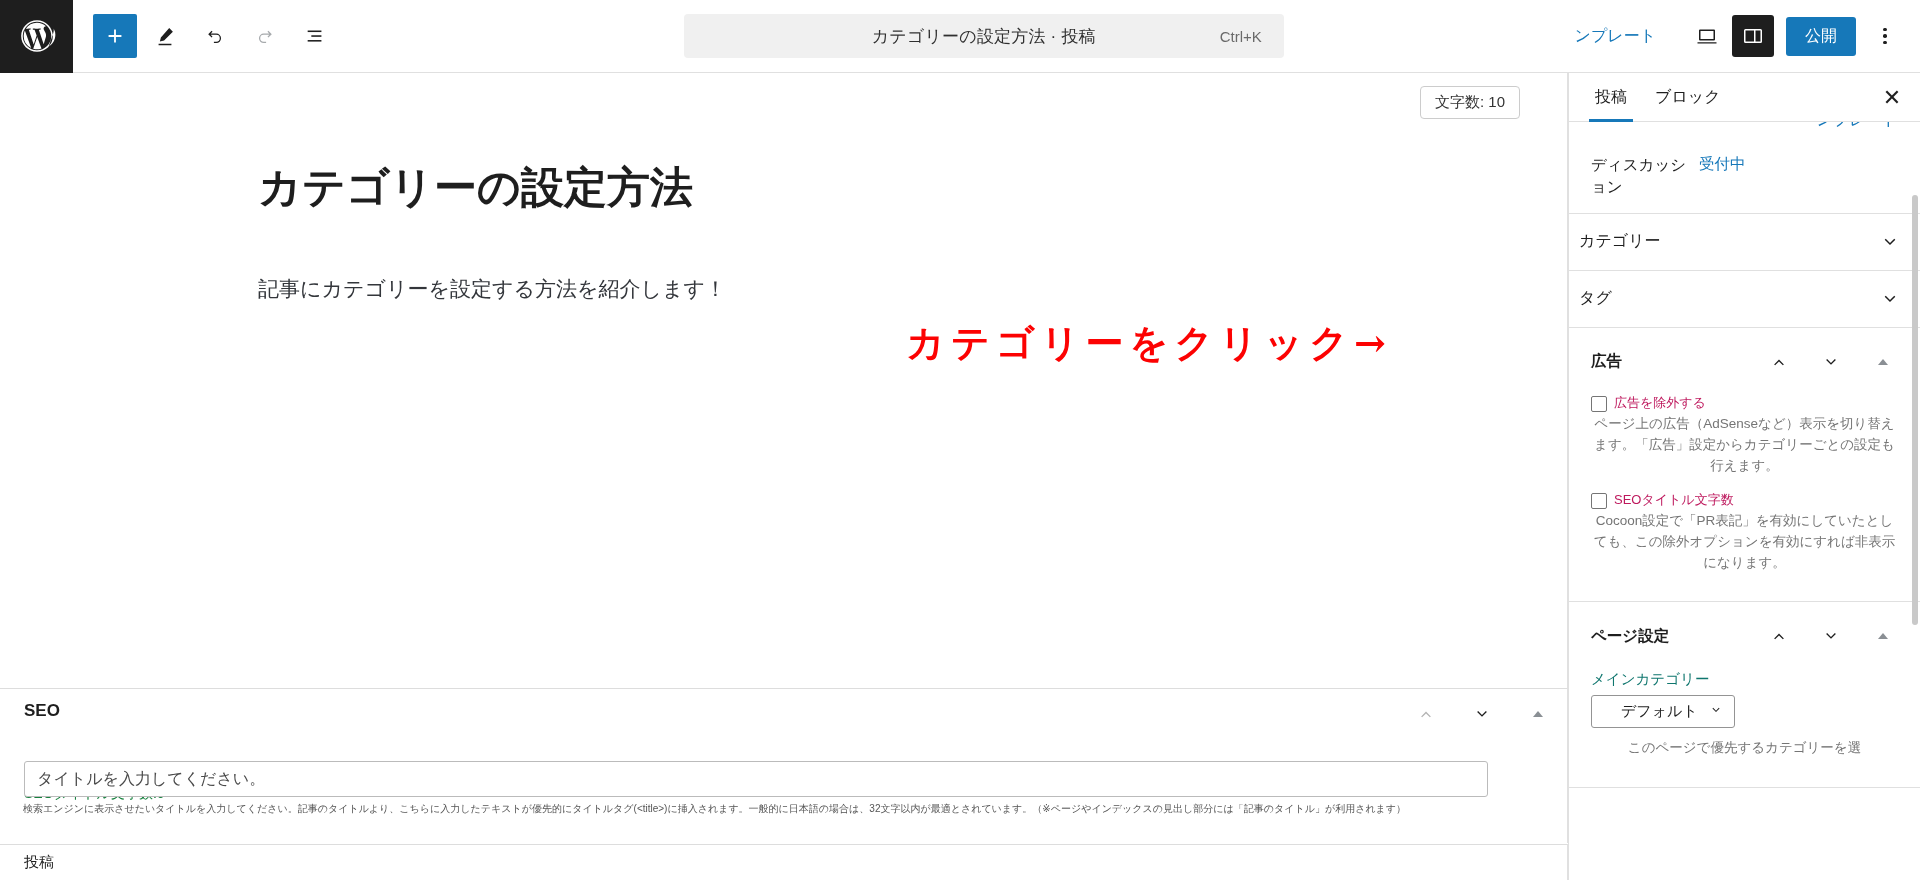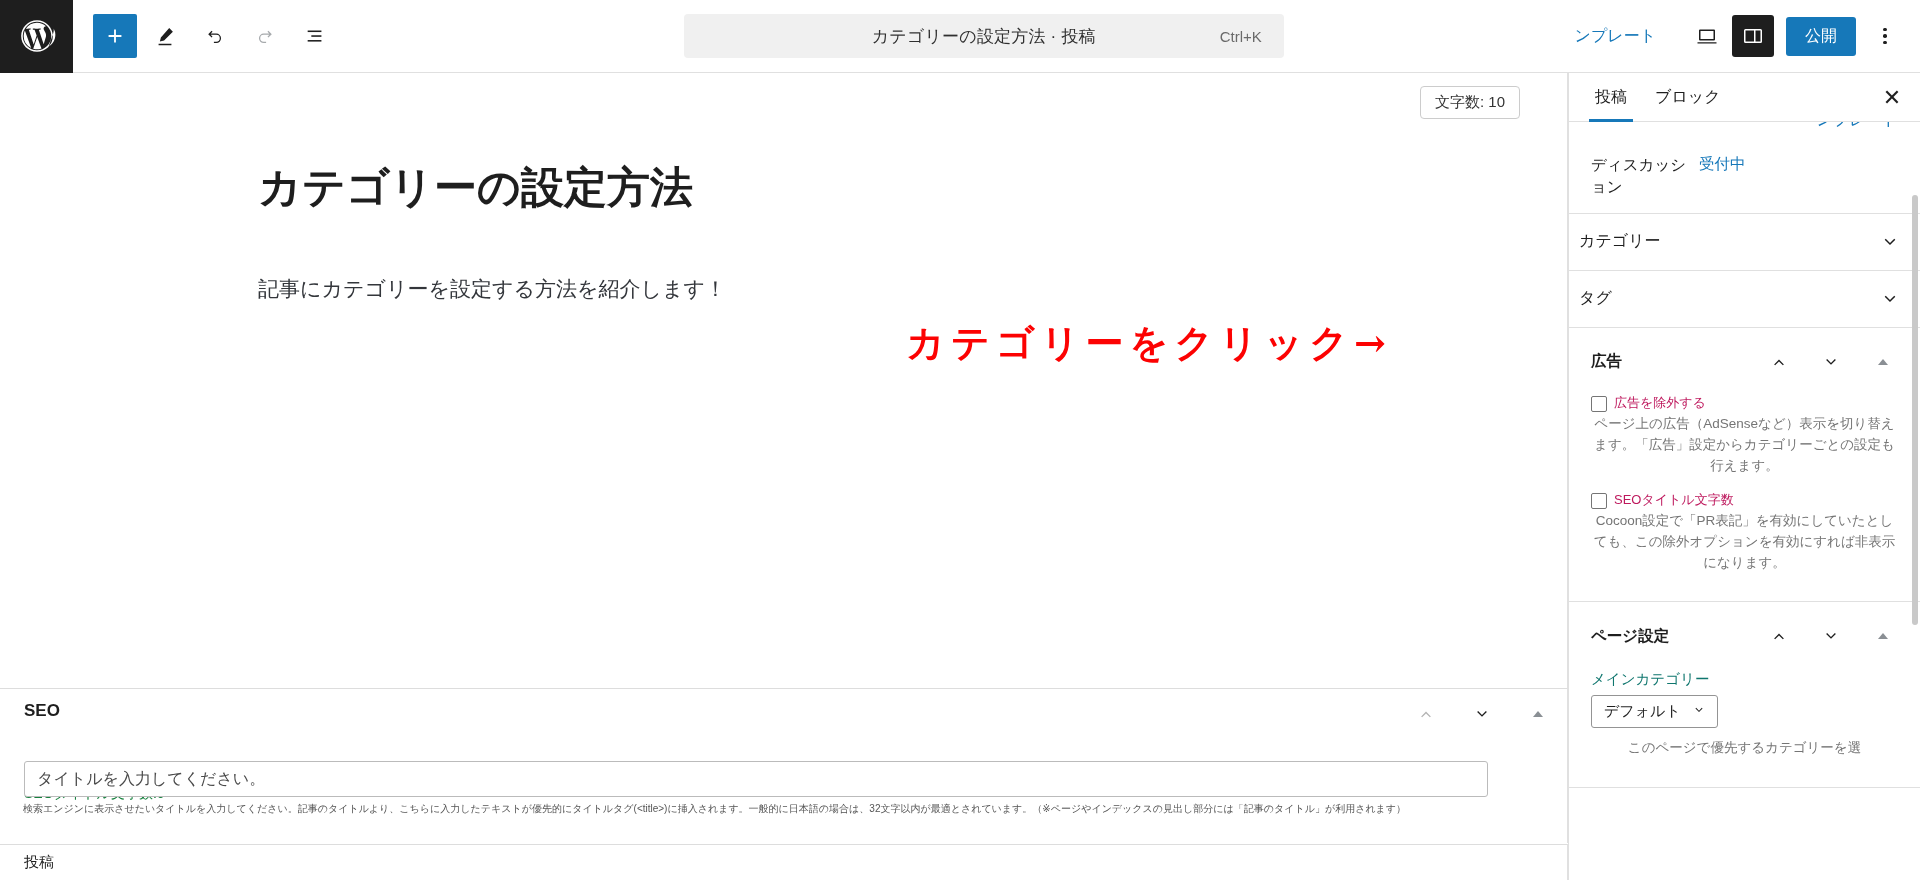--- a/index.html
+++ b/index.html
@@ -354,21 +354,21 @@
   .field-label {
     font-size: 14.5px;
     color: #0f766e;
     margin-bottom: 6px;
     margin-top: 4px;
   }
   .select-box {
     display: inline-flex; align-items: center; gap: 10px;
     border: 1px solid #949494;
     border-radius: 3px;
-    padding: 6px 10px 6px 12px;
+    padding: 6px 10px 6px 29px;
     font-size: 15px;
     color: #1e1e1e;
     background: #fff;
     cursor: pointer;
     margin-bottom: 8px;
   }
 
   
   .sb-scrollbar {
     position: absolute;

